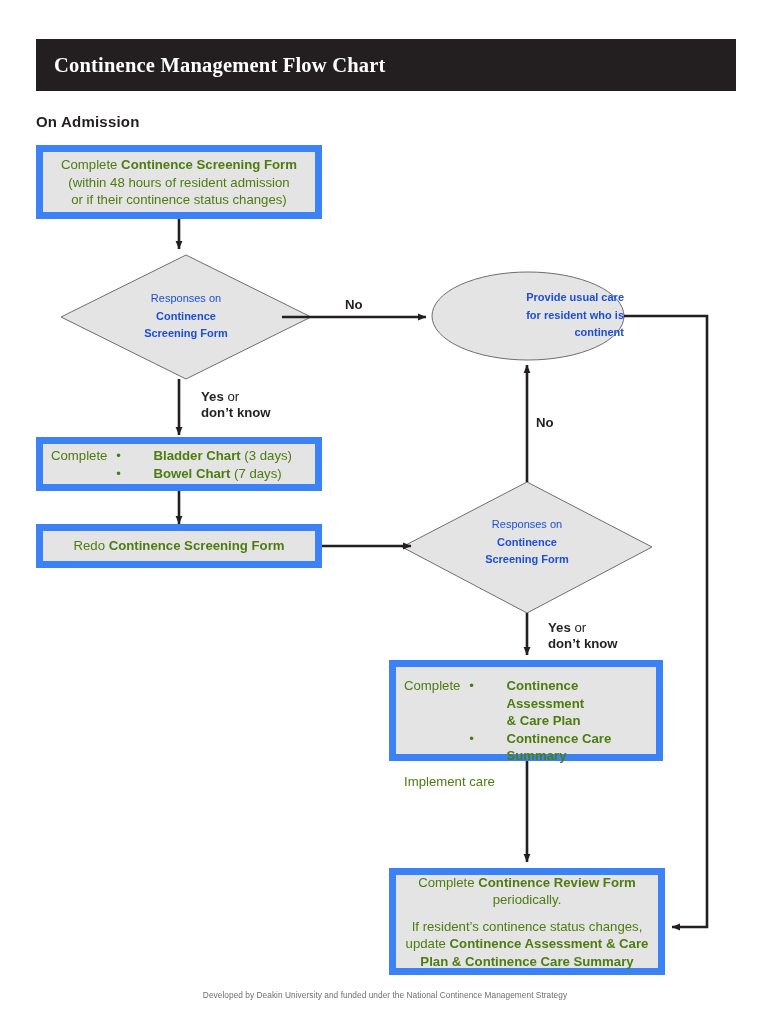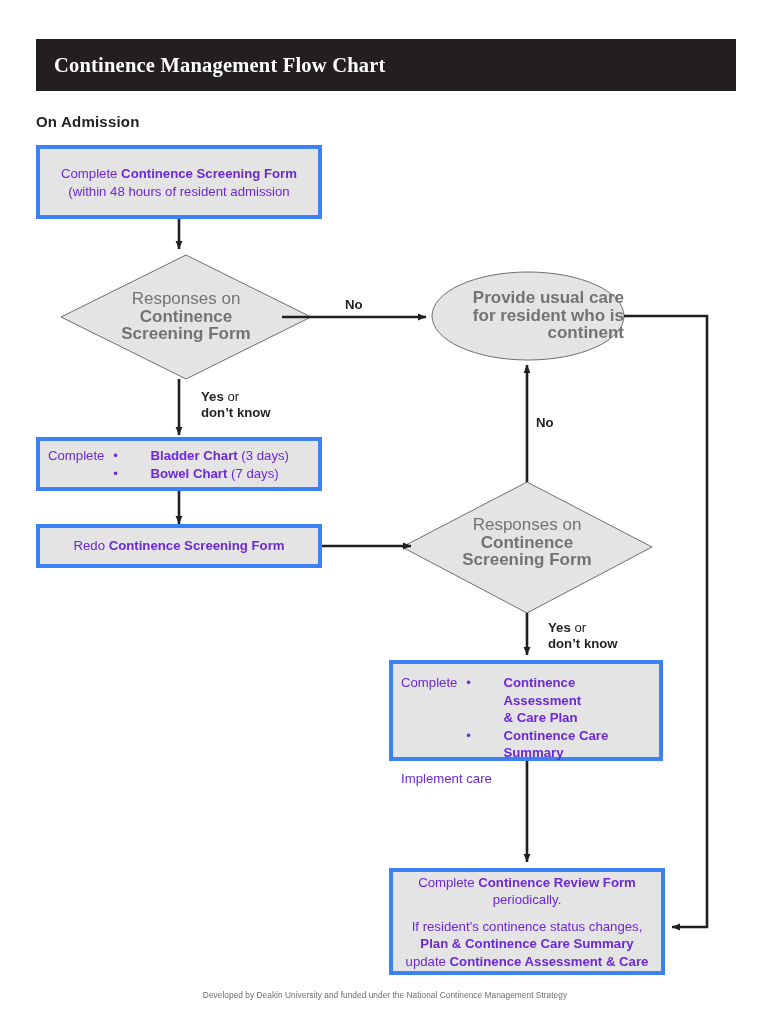--- a/index.html
+++ b/index.html
@@ -42,25 +42,25 @@
     font-weight: bold;
     font-size: 20.5px;
     letter-spacing: 0.2px;
     white-space: nowrap;
   }
 
   
   .node-box {
     position: absolute;
     background: #e4e4e4;
-    border: 4px solid #3b82f6;
+    border: 7px solid #3b82f6;
     box-sizing: border-box;
     font-size: 13.2px;
     line-height: 17.5px;
-    color: #6d28d9;
+    color: #4d7c0f;
   }
   .node-box .inner {
     position: absolute;
     left: 0; right: 0;
     top: 50%;
     transform: translateY(-50%);
     padding: 0 8px;
     box-sizing: border-box;
   }
   .node-box.left-inner .inner {
@@ -120,23 +120,23 @@
     font-weight: bold;
     color: #231f20;
     white-space: nowrap;
   }
   .edge-label .reg { font-weight: normal; }
 
   
   .shape-text {
     position: absolute;
     text-align: center;
-    font-size: 17px;
+    font-size: 11px;
     line-height: 17.5px;
-    color: #737373;
+    color: #1d4ed8;
   }
 
   
   #footer-credit {
     position: absolute;
     left: 0;
     top: 990px;
     width: 770px;
     text-align: center;
     font-size: 8.3px;
@@ -184,20 +184,21 @@
 
     <line x1="527" y1="761" x2="527" y2="862" stroke="#231f20" stroke-width="2.6" marker-end="url(#arrow)"></line>
 
     <polyline points="624,316 707,316 707,927 672,927" fill="none" stroke="#231f20" stroke-width="2.6" marker-end="url(#arrow)"></polyline>
   </svg>
 
   <div class="node-box" style="left:36px; top:145px; width:286px; height:74px;">
     <div class="inner center">
       <div><span>Complete </span><b>Continence Screening Form</b></div>
       <div>(within 48 hours of resident admission</div>
+      <div>or if their continence status changes)</div>
     </div>
   </div>
 
   <div class="shape-text" style="left:61px; top:290px; width:250px;">
     <div>Responses on</div>
     <div><b>Continence</b></div>
     <div><b>Screening Form</b></div>
   </div>
 
   <div class="shape-text" style="left:432px; top:289px; width:192px; font-weight:bold;text-align:right;">
@@ -265,20 +266,20 @@
       <div style="margin-top:8px;">Implement care</div>
     </div>
   </div>
 
   <div class="node-box" style="left:389px; top:868px; width:276px; height:107px;">
     <div class="inner center">
       <div><span>Complete </span><b>Continence Review Form</b></div>
       <div>periodically.</div>
       <div style="height:9px;"></div>
       <div>If resident’s continence status changes,</div>
+      <div><span>update </span><b>Continence Assessment &amp; Care</b></div>
       <div><b>Plan &amp; Continence Care Summary</b></div>
-      <div><span>update </span><b>Continence Assessment &amp; Care</b></div>
     </div>
   </div>
 
   <div id="footer-credit">Developed by Deakin University and funded under the National Continence Management Strategy</div>
 
 </div>
 
 </body></html>

